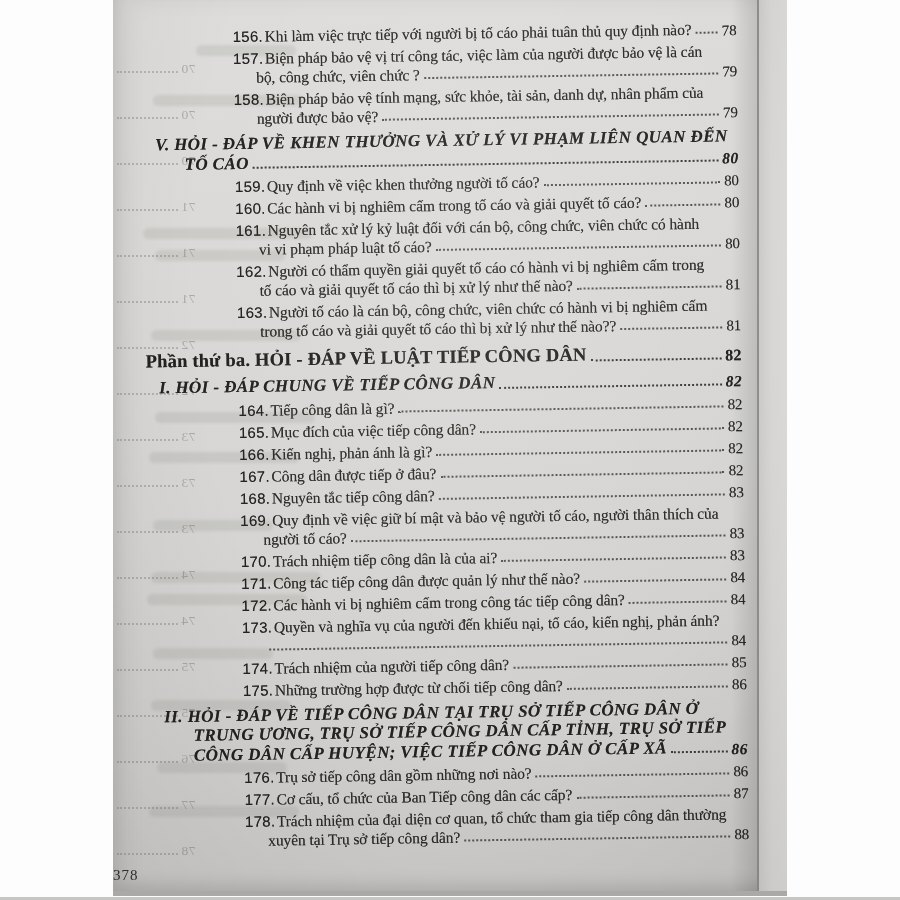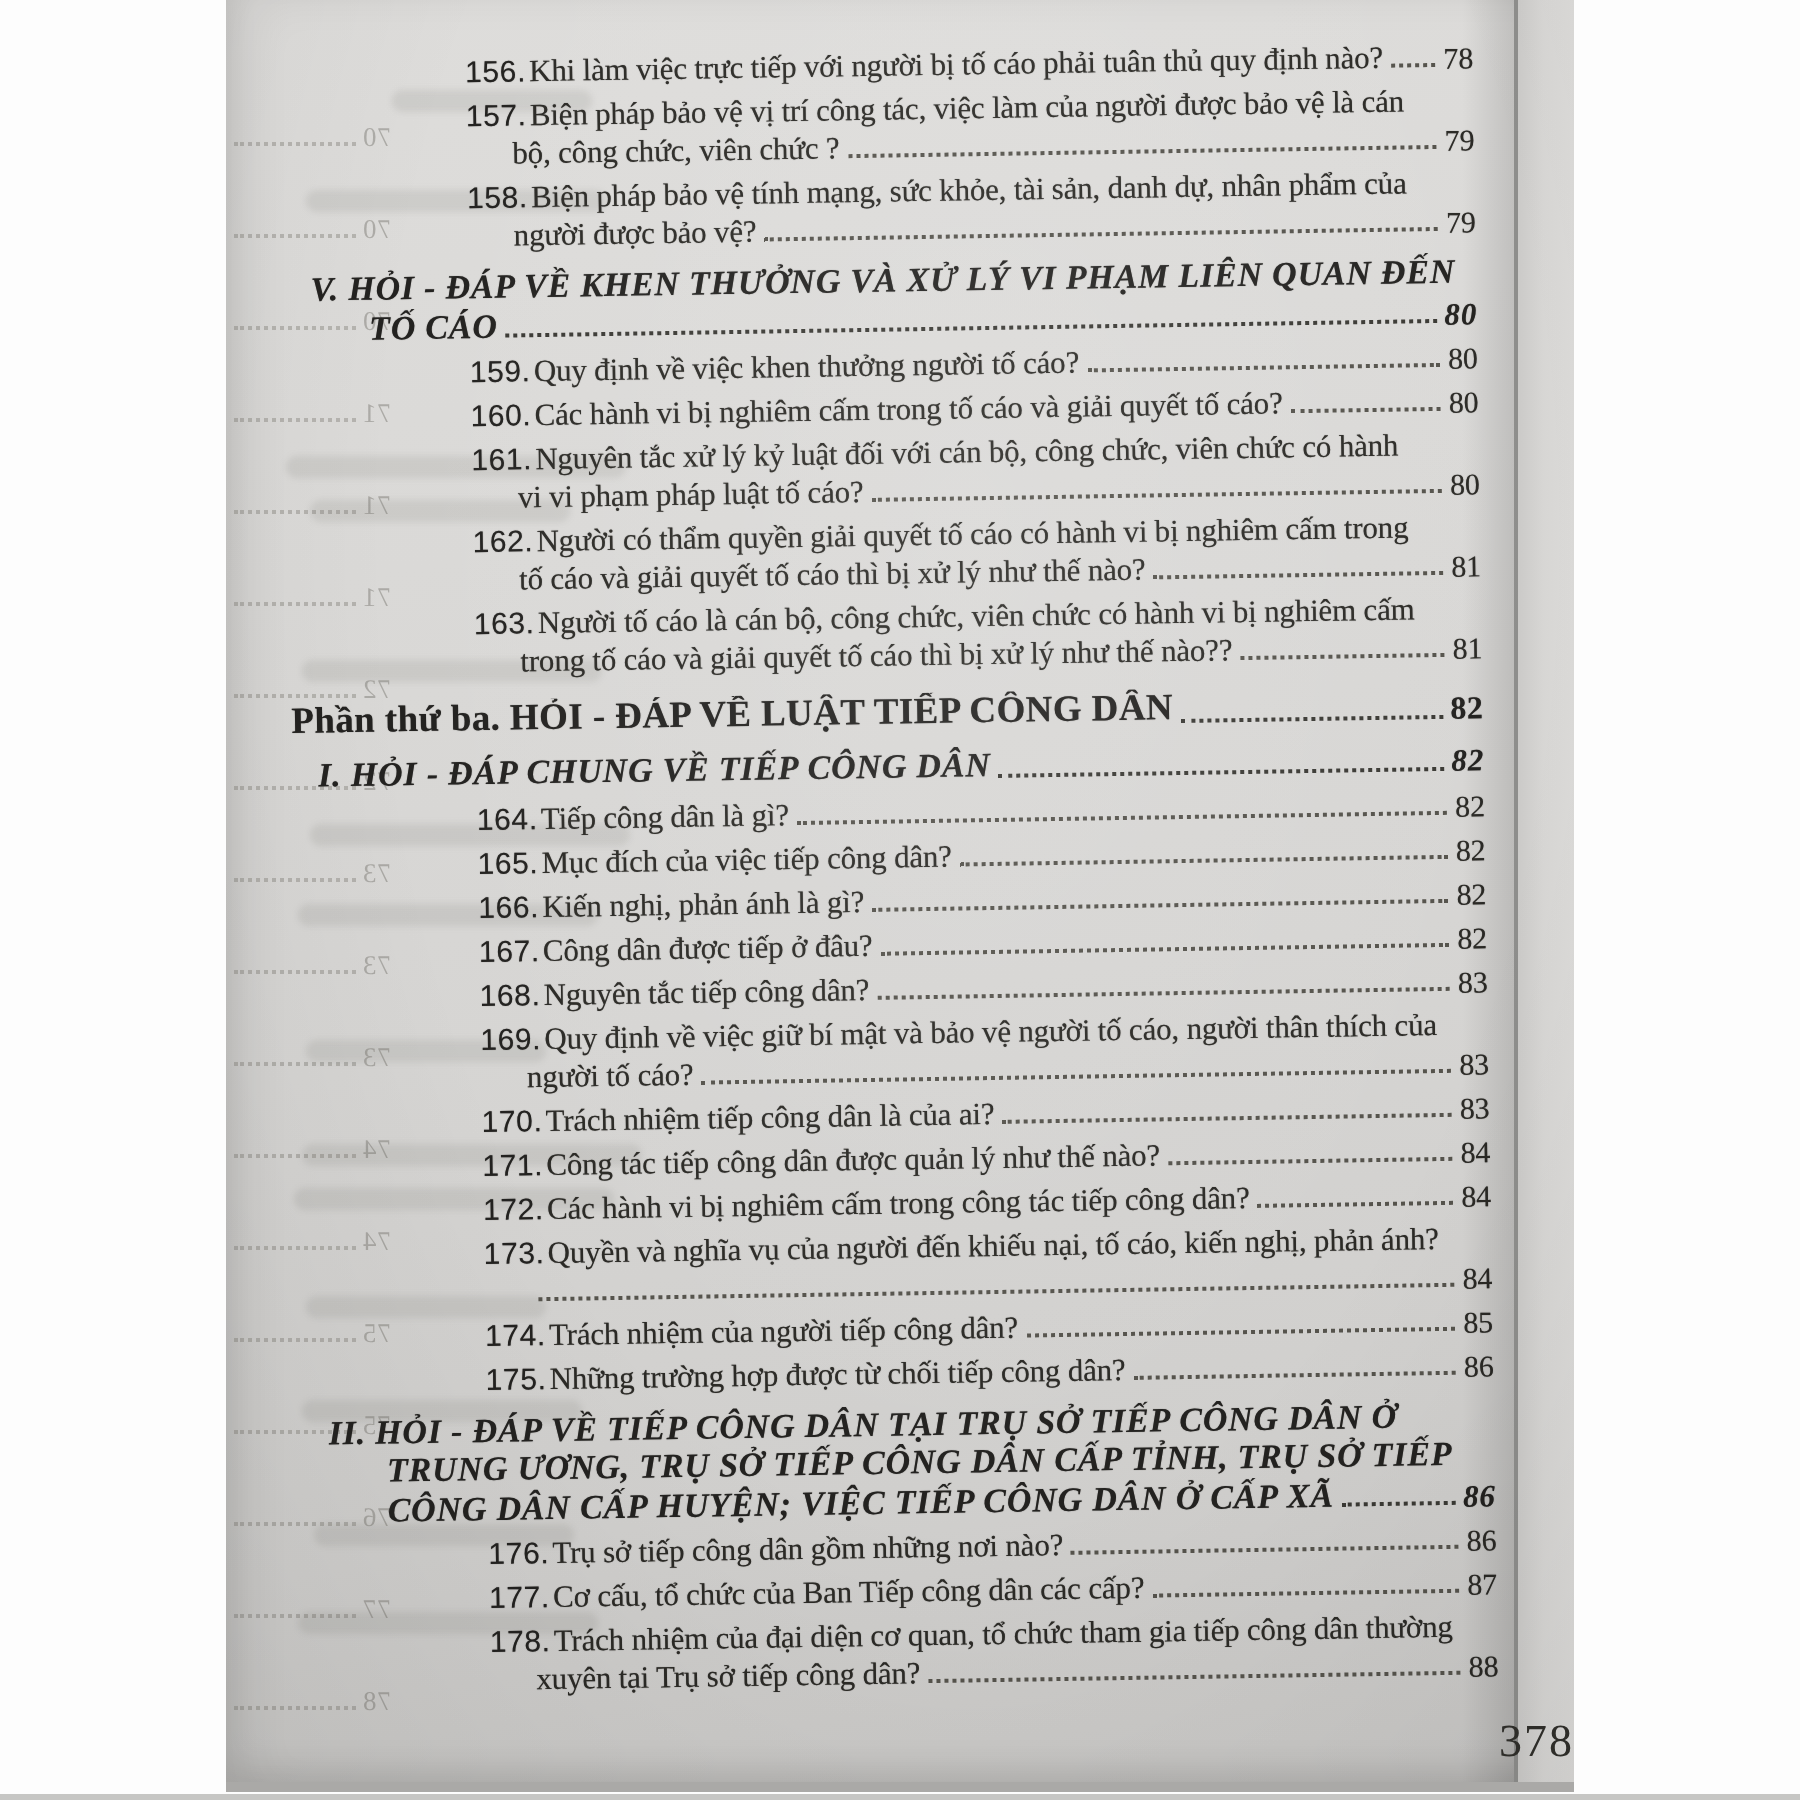--- a/index.html
+++ b/index.html
@@ -60,22 +60,22 @@
   .section .line.first{margin-left:-29px;}
   .section .leader{border-bottom:2.6px dotted #3a3934;margin-bottom:4px;}
   .section .pg{font-weight:bold;font-style:italic;font-size:15.5px;}
 
   .part{font-size:18.5px;font-weight:bold;line-height:21px;
     padding-left:34px;margin:9px 0 3px;color:#232220;letter-spacing:.2px;}
   .part .leader{border-bottom:2.6px dotted #3a3934;margin-bottom:4px;}
   .part .pg{font-weight:bold;font-size:16px;}
 
   .footer{
-    position:absolute;left:0;bottom:12px;width:100%;text-align:right;
-    font-size:23px;color:#2e2d29;letter-spacing:1px;
+    position:absolute;left:0;bottom:12px;width:100%;text-align:left;
+    font-size:15px;color:#2e2d29;letter-spacing:1px;
   }
 </style>
 </head>
 <body>
 
 <div class="photo">
   <div class="page">
 
     <div class="ghost">
         <div class="ghost-row" style="top: 62px;">

